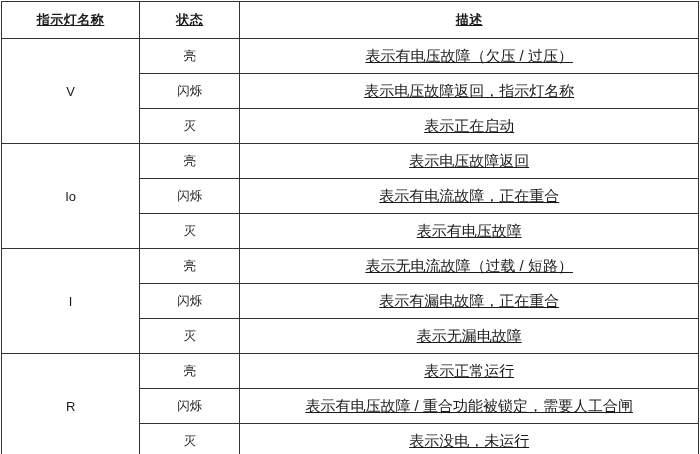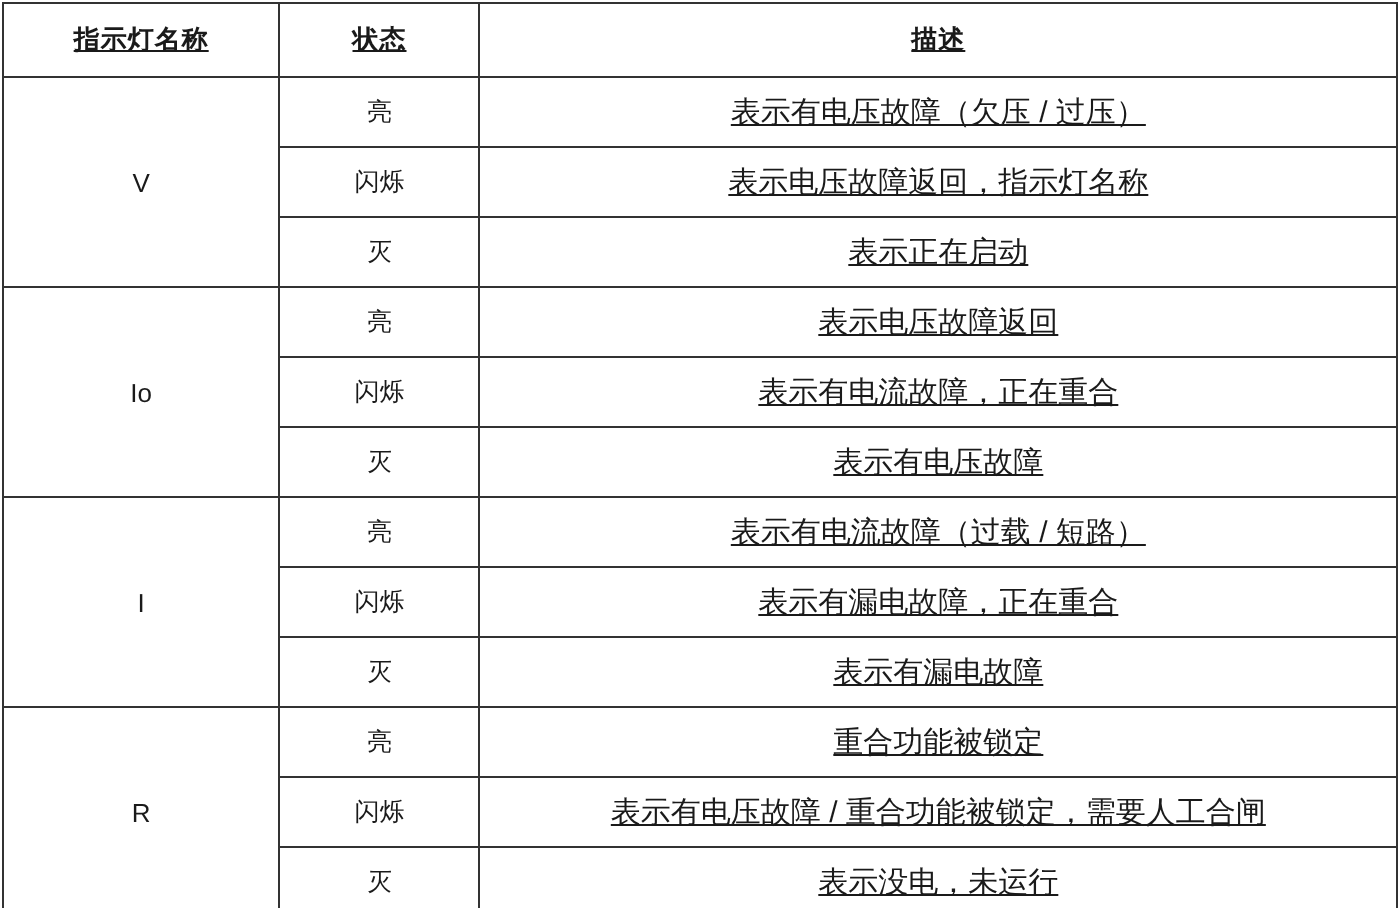--- a/index.html
+++ b/index.html
@@ -106,35 +106,35 @@
         <td class="desc-cell">表示有电流故障，正在重合</td>
       </tr>
       <tr>
         <td class="state-cell">灭</td>
         <td class="desc-cell">表示有电压故障</td>
       </tr>
 
       <tr class="group-sep">
         <td class="name-cell" rowspan="3">I</td>
         <td class="state-cell">亮</td>
-        <td class="desc-cell">表示有电流故障（过载 / 短路）</td>
+        <td class="desc-cell">表示无电流故障（过载 / 短路）</td>
       </tr>
       <tr>
         <td class="state-cell">闪烁</td>
         <td class="desc-cell">表示有漏电故障，正在重合</td>
       </tr>
       <tr>
         <td class="state-cell">灭</td>
-        <td class="desc-cell">表示有漏电故障</td>
+        <td class="desc-cell">表示无漏电故障</td>
       </tr>
 
       <tr class="group-sep">
         <td class="name-cell" rowspan="3">R</td>
         <td class="state-cell">亮</td>
-        <td class="desc-cell">重合功能被锁定</td>
+        <td class="desc-cell">表示正常运行</td>
       </tr>
       <tr>
         <td class="state-cell">闪烁</td>
         <td class="desc-cell">表示有电压故障 / 重合功能被锁定，需要人工合闸</td>
       </tr>
       <tr>
         <td class="state-cell">灭</td>
         <td class="desc-cell">表示没电，未运行</td>
       </tr>
 

